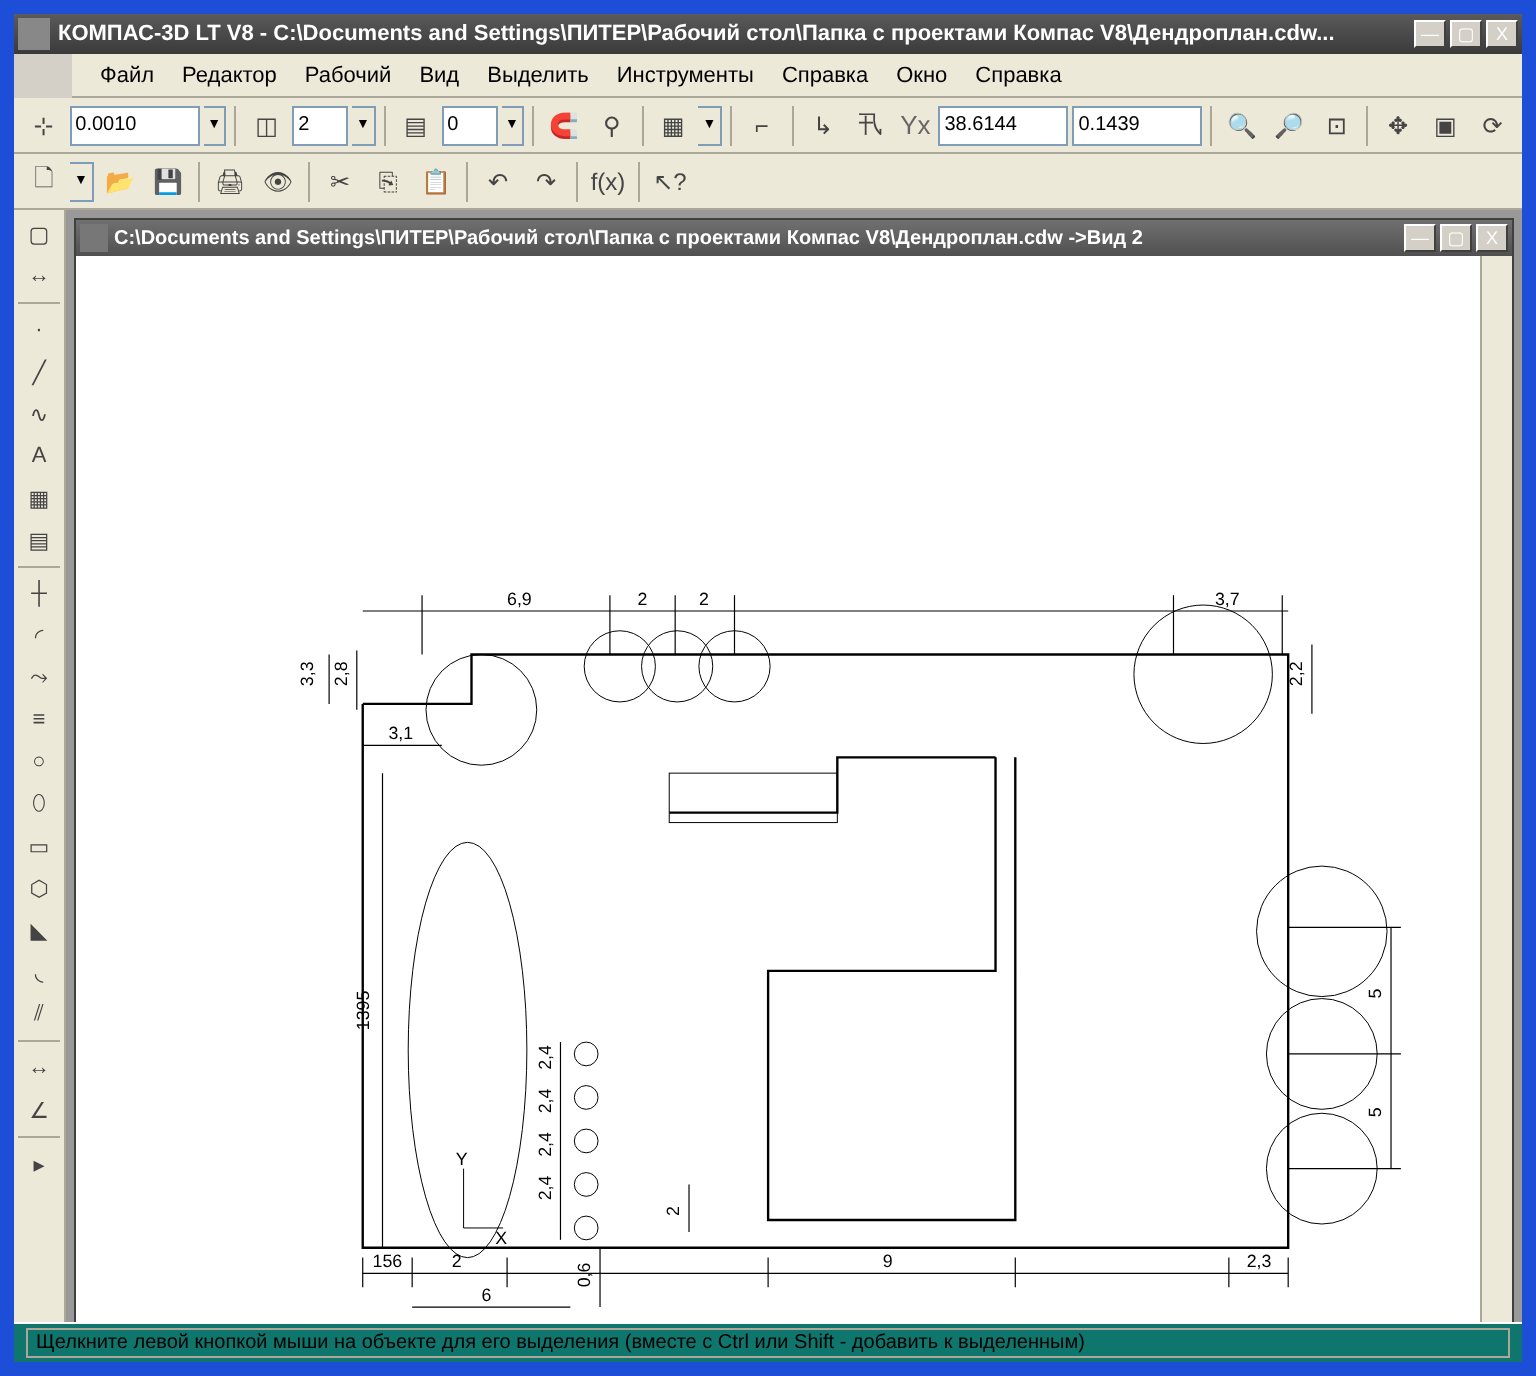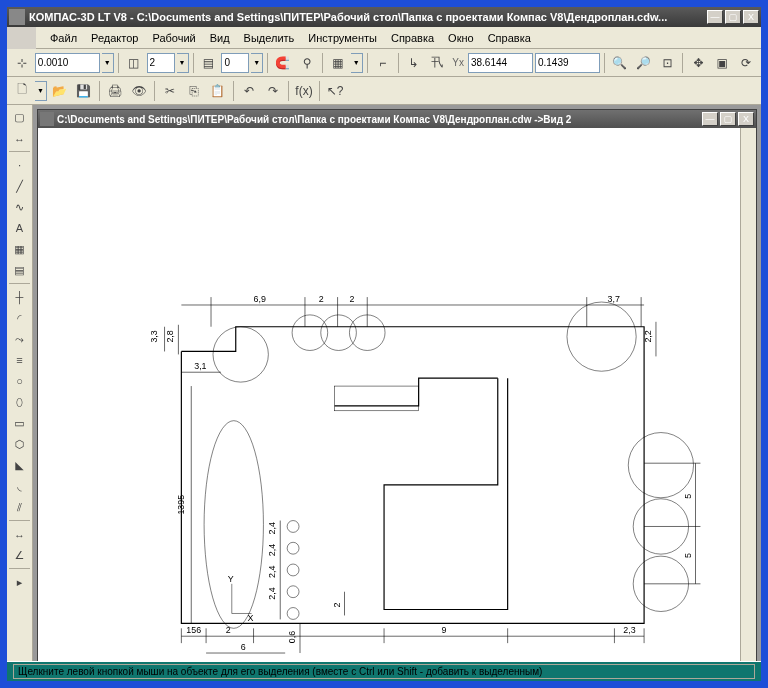--- a/index.html
+++ b/index.html
@@ -11,21 +11,21 @@
 .win-controls { display: flex; gap: 2px; }
 .win-btn { width: 16px; height: 14px; background: #d4d0c8; border: 1px solid #fff; border-right-color: #404040; border-bottom-color: #404040; font-size: 9px; text-align: center; line-height: 12px; cursor: pointer; }
 .menubar { height: 22px; display: flex; align-items: center; padding-left: 8px; gap: 2px; background: #ece9d8; border-bottom: 1px solid #aca899; margin-left: 29px; }
 .menu-item { padding: 2px 6px; cursor: pointer; }
 .toolbar { height: 28px; display: flex; align-items: center; padding: 2px 4px; gap: 2px; background: #ece9d8; border-bottom: 1px solid #aca899; }
 .tbtn { width: 22px; height: 22px; border: 1px solid transparent; display: inline-flex; align-items: center; justify-content: center; cursor: pointer; font-size: 12px; color: #444; }
 .tsep { width: 1px; height: 20px; background: #aca899; margin: 0 2px; }
 .tinput { width: 65px; height: 20px; border: 1px solid #7f9db9; background: #fff; font-size: 10px; padding: 0 2px; }
 .tinput.tiny { width: 28px; }
 .ddarr { width: 12px; height: 20px; border: 1px solid #7f9db9; border-left: none; background: #ece9d8; font-size: 7px; text-align: center; line-height: 18px; cursor: pointer; }
-.tlabel { font-size: 10px; margin: 0 2px; color: #666; }
+.tlabel { font-size: 13px; margin: 0 2px; color: #666; }
 .workspace { flex: 1; display: flex; overflow: hidden; }
 .left-toolbox { width: 26px; background: #ece9d8; border-right: 1px solid #aca899; display: flex; flex-direction: column; padding: 2px 0; gap: 1px; overflow: hidden; }
 .lt-btn { width: 22px; height: 20px; margin: 0 auto; display: flex; align-items: center; justify-content: center; font-size: 11px; color: #444; cursor: pointer; }
 .lt-sep { height: 1px; background: #aca899; margin: 2px 2px; }
 .main-area { flex: 1; display: flex; flex-direction: column; background: #999; padding: 4px; gap: 2px; }
 .doc-window { flex: 1; border: 1px solid #404040; background: #fff; display: flex; flex-direction: column; }
 .doc-titlebar { height: 18px; background: linear-gradient(#707070,#505050); color: #fff; display: flex; align-items: center; padding: 0 2px; font-size: 10px; }
 .doc-titlebar .title { flex: 1; font-weight: bold; white-space: nowrap; overflow: hidden; }
 .canvas-wrap { flex: 1; display: flex; overflow: hidden; }
 .canvas { flex: 1; background: #fff; position: relative; overflow: hidden; }

